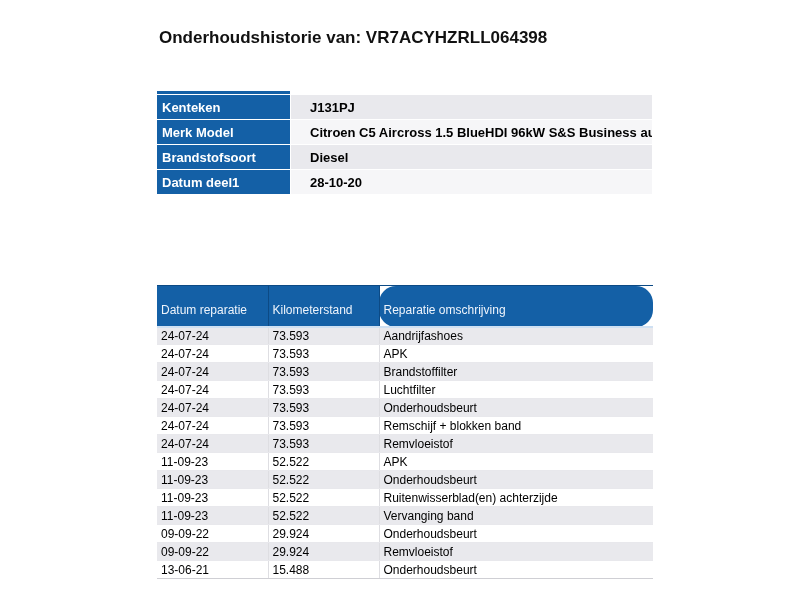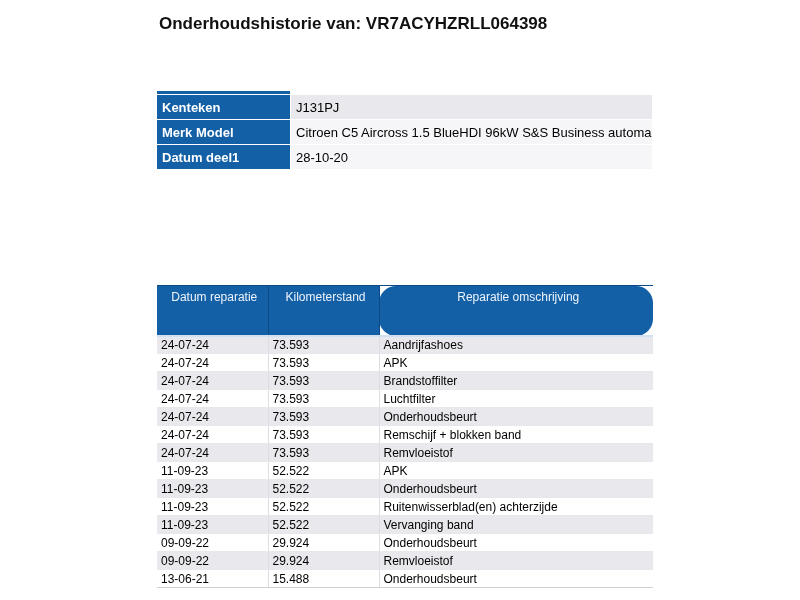--- a/index.html
+++ b/index.html
@@ -18,58 +18,58 @@
   html,body{margin:0;padding:0;background:#ffffff;}
   .page{
     position:relative;
     width:800px;height:600px;
     background:#ffffff;
     font-family:"Liberation Sans","DejaVu Sans",sans-serif;
     color:var(--text);
     overflow:hidden;
   }
   .title{
-    position:absolute;left:159px;top:14px;
+    position:absolute;left:159px;top:28px;
     font-size:17px;font-weight:700;color:var(--title);
     white-space:nowrap;
   }
   
   .vehicle-table{
     position:absolute;left:156px;top:90px;width:497px;
     border-collapse:separate;border-spacing:1px;
     table-layout:fixed;
     background:#ffffff;
     font-size:13px;
   }
   .vehicle-table col.c-label{width:133px;}
   .vehicle-table td{padding:0;overflow:hidden;white-space:nowrap;}
   .vehicle-table .strip-cell{height:3px;background:var(--blue);}
   .vehicle-table .strip-spacer{height:3px;background:#ffffff;}
   .vehicle-table .vlabel{
     background:var(--blue);color:#ffffff;font-weight:700;
     height:24px;padding-left:5px;vertical-align:middle;
   }
   .vehicle-table .vvalue{
-    height:24px;padding-left:5px;vertical-align:middle;color:var(--text);
+    height:24px;padding-left:19px;vertical-align:middle;color:var(--text);font-weight:bold;
   }
   .vehicle-table .vvalue.odd{background:var(--stripe);}
   .vehicle-table .vvalue.even{background:var(--stripe-light);}
   
   .repair-table{
     position:absolute;left:157px;top:285px;width:496px;
     border-collapse:collapse;table-layout:fixed;
     font-size:12px;
   }
   .repair-table col.c1{width:111px;}
   .repair-table col.c2{width:111px;}
   .repair-table col.c3{width:274px;}
   .repair-table th{
     background:var(--blue);color:#eef4fc;font-weight:400;
-    text-align:center;vertical-align:top;
-    height:50px;padding:4px 0 0 4px;
+    text-align:left;vertical-align:top;
+    height:41px;padding:17px 0 0 4px;
     border-top:1px solid var(--blue-dark);
     border-right:1px solid var(--blue-dark);
     border-bottom:2px solid var(--blue-sep);
     white-space:nowrap;overflow:hidden;
   }
   .repair-table th:last-child{border-right:none;border-radius:17px;}
   .repair-table td{
     height:18px;padding:0 0 0 4px;vertical-align:middle;
     border-right:1px solid var(--cell-border);
     border-bottom:1px solid var(--row-border);
@@ -98,20 +98,24 @@
         <td class="strip-spacer"></td>
       </tr>
 
     <tr>
           <td class="vlabel">Kenteken</td>
           <td class="vvalue odd">J131PJ</td>
         </tr>
         <tr>
           <td class="vlabel">Merk Model</td>
           <td class="vvalue even">Citroen C5 Aircross 1.5 BlueHDI 96kW S&amp;S Business automaat</td>
+        </tr>
+        <tr>
+          <td class="vlabel">Brandstofsoort</td>
+          <td class="vvalue odd">Diesel</td>
         </tr>
         <tr>
           <td class="vlabel">Datum deel1</td>
           <td class="vvalue even">28-10-20</td>
         </tr>
       </tbody>
   </table>
 
   <table class="repair-table">
     <colgroup>

